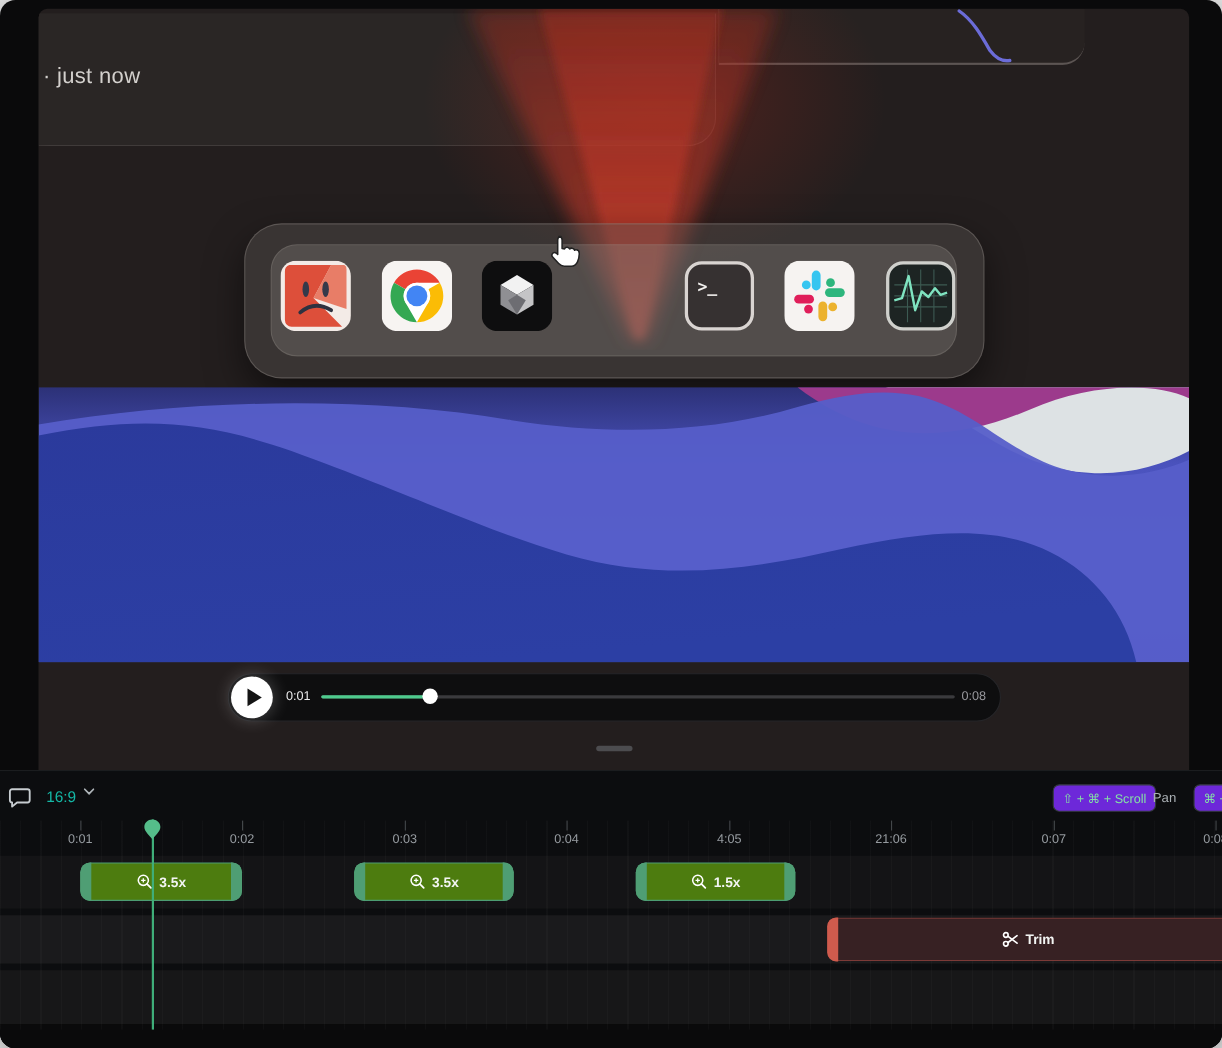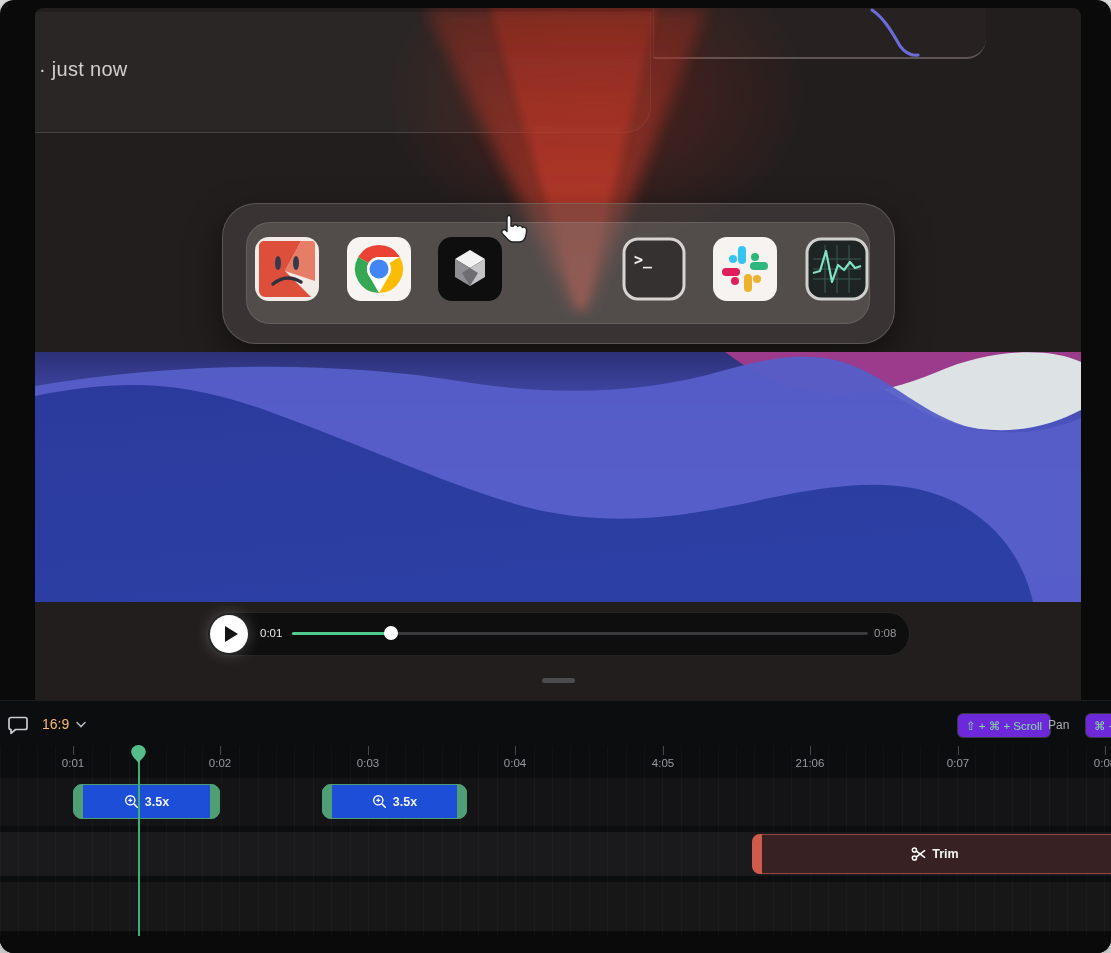--- a/index.html
+++ b/index.html
@@ -23,26 +23,26 @@
   .playbtn .tri{position:absolute;left:15px;top:11px;width:0;height:0;border-left:13px solid #141414;border-top:8px solid transparent;border-bottom:8px solid transparent;}
   .t-cur{left:52px;top:14px;font-size:11.5px;color:#e9e9ea;}
   .t-tot{left:666px;top:14px;font-size:11.5px;color:#97979c;}
   .track{left:84px;top:19px;width:576px;height:3px;border-radius:2px;background:#3a3a3d;}
   .trackfill{left:84px;top:19px;width:98px;height:3px;border-radius:2px;background:#4ecb8d;}
   .knob{left:176px;top:13px;width:14px;height:14px;border-radius:50%;background:#fff;}
   .grip{left:542px;top:678px;width:33px;height:5px;border-radius:3px;background:#4c4c4f;cursor:row-resize;}
   
   .tl{left:0;top:700px;width:1111px;height:253px;background:#0c0d0f;border-top:1px solid #1b1d1f;overflow:hidden;}
   .chipbtn{display:inline-flex;align-items:center;gap:4px;height:23px;padding:0 8px;border:1px solid #343a3e;border-radius:6px;background:#6d28d9;color:#84dfa6;font-size:11.5px;white-space:nowrap;cursor:pointer;}
-  .ratio{display:flex;align-items:center;gap:7px;color:#fdba74;font-size:14px;cursor:pointer;}
+  .ratio{display:flex;gap:7px;color:#14b8a6;font-size:14px;cursor:pointer;}
   .band{left:0;width:1111px;}
   .grid{left:0;top:45px;width:1111px;height:190px;background:repeating-linear-gradient(90deg,rgba(255,255,255,.022) 0 1px,transparent 1px 18.4px);}
   .tick{top:45px;width:1px;height:9px;background:#43474a;}
   .rlabel{top:56px;width:40px;margin-left:-20px;text-align:center;font-size:11.5px;color:#969ba0;}
-  .seg{position:absolute;height:35px;border-radius:9px;background:#1d4ed8;border:1px solid #4c9c72;box-sizing:border-box;display:flex;align-items:center;justify-content:center;gap:6px;color:#f2f4f2;font-size:12.5px;font-weight:bold;cursor:pointer;}
+  .seg{position:absolute;height:35px;border-radius:9px;background:#4d7c0f;border:1px solid #4c9c72;box-sizing:border-box;display:flex;align-items:center;justify-content:center;gap:6px;color:#f2f4f2;font-size:12.5px;font-weight:bold;cursor:pointer;}
   .seg .hL,.seg .hR{position:absolute;top:-1px;width:10px;height:35px;background:#4f9e74;}
   .seg .hL{left:-1px;border-radius:9px 0 0 9px;}
   .seg .hR{right:-1px;border-radius:0 9px 9px 0;}
   .seg-trim{background:#372123;border:1px solid #97453f;border-right:none;border-radius:9px 0 0 9px;}
   .seg-trim .hL{background:#cf5b4d;border-radius:8px 0 0 8px;}
   .seg-text{background:#312d1b;border:1px solid #ab9440;}
   .seg-text .hL{background:#c3ac4f;}
   .seg-text .hR{background:#c3ac4f;}
   .ph-line{left:138px;top:44px;width:2px;height:191px;background:#3fae79;}
   .ph-pin{left:130px;top:43px;cursor:grab;}
@@ -249,20 +249,31 @@
       <div class="hL"></div>
       <svg width="15" height="15" viewBox="0 0 15 15">
         <circle cx="6.3" cy="6.3" r="4.6" stroke="#fff" stroke-width="1.4" fill="none"></circle>
         <line x1="9.8" y1="9.8" x2="13.2" y2="13.2" stroke="#fff" stroke-width="1.6" stroke-linecap="round"></line>
         <line x1="4.3" y1="6.3" x2="8.3" y2="6.3" stroke="#fff" stroke-width="1.2"></line>
         <line x1="6.3" y1="4.3" x2="6.3" y2="8.3" stroke="#fff" stroke-width="1.2"></line>
       </svg>
       <span>3.5x</span>
       <div class="hR"></div>
     </div>
+    <div class="seg" style="left:578px;top:83px;width:145px;">
+      <div class="hL"></div>
+      <svg width="15" height="15" viewBox="0 0 15 15">
+        <circle cx="6.3" cy="6.3" r="4.6" stroke="#fff" stroke-width="1.4" fill="none"></circle>
+        <line x1="9.8" y1="9.8" x2="13.2" y2="13.2" stroke="#fff" stroke-width="1.6" stroke-linecap="round"></line>
+        <line x1="4.3" y1="6.3" x2="8.3" y2="6.3" stroke="#fff" stroke-width="1.2"></line>
+        <line x1="6.3" y1="4.3" x2="6.3" y2="8.3" stroke="#fff" stroke-width="1.2"></line>
+      </svg>
+      <span>1.5x</span>
+      <div class="hR"></div>
+    </div>
 
     <div class="seg seg-trim" style="left:752px;top:133px;width:365px;height:40px;">
       <div class="hL" style="height:40px;"></div>
       <svg width="15" height="16" viewBox="0 0 15 16">
         <g stroke="#fff" stroke-width="1.5" fill="none" stroke-linecap="round">
           <circle cx="3.4" cy="4" r="2.1"></circle>
           <circle cx="3.4" cy="12" r="2.1"></circle>
           <line x1="5.4" y1="5.2" x2="13.6" y2="11.4"></line>
           <line x1="5.4" y1="10.8" x2="13.6" y2="4.6"></line>
         </g>

